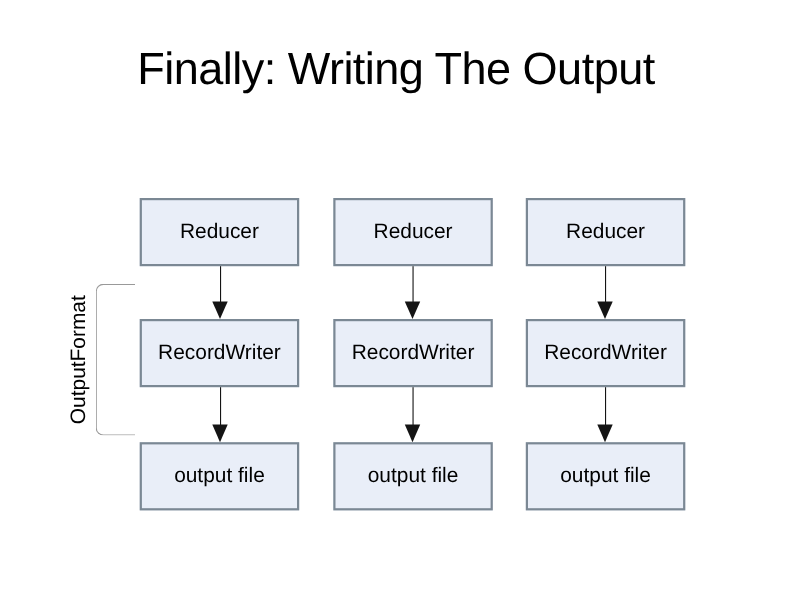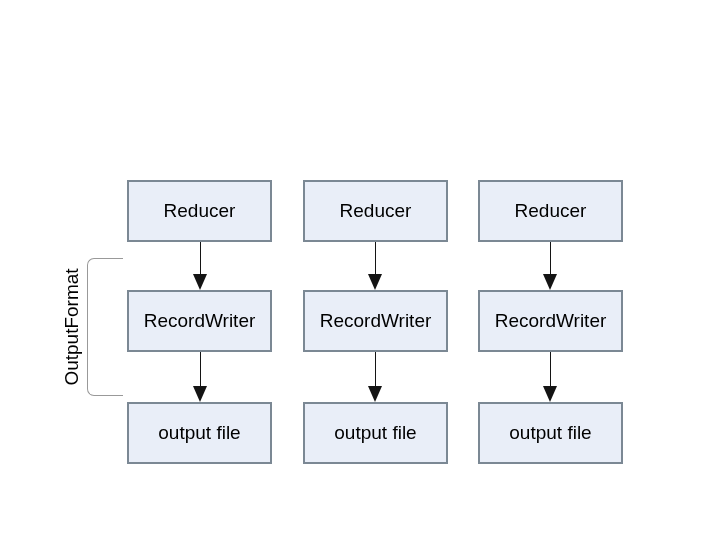--- a/index.html
+++ b/index.html
@@ -43,20 +43,21 @@
     transform:translate(-50%,-50%) rotate(-90deg);
     transform-origin:center;
     font-size:19px; color:var(--text,#000); white-space:nowrap;
   }
 </style>
 </head>
 <body>
 
 <div class="slide">
 
+  <h1 class="title">Finally: Writing The Output</h1>
 
   <div class="bracket"></div>
   <div class="group-label">OutputFormat</div>
 
   <div class="box" style="left:127px; top:180px;">Reducer</div>
   <div class="arrow" style="left:193px; top:242px; height:48px;"></div>
   <div class="box" style="left:127px; top:290px;">RecordWriter</div>
   <div class="arrow" style="left:193px; top:352px; height:50px;"></div>
   <div class="box" style="left:127px; top:402px;">output file</div>
 

